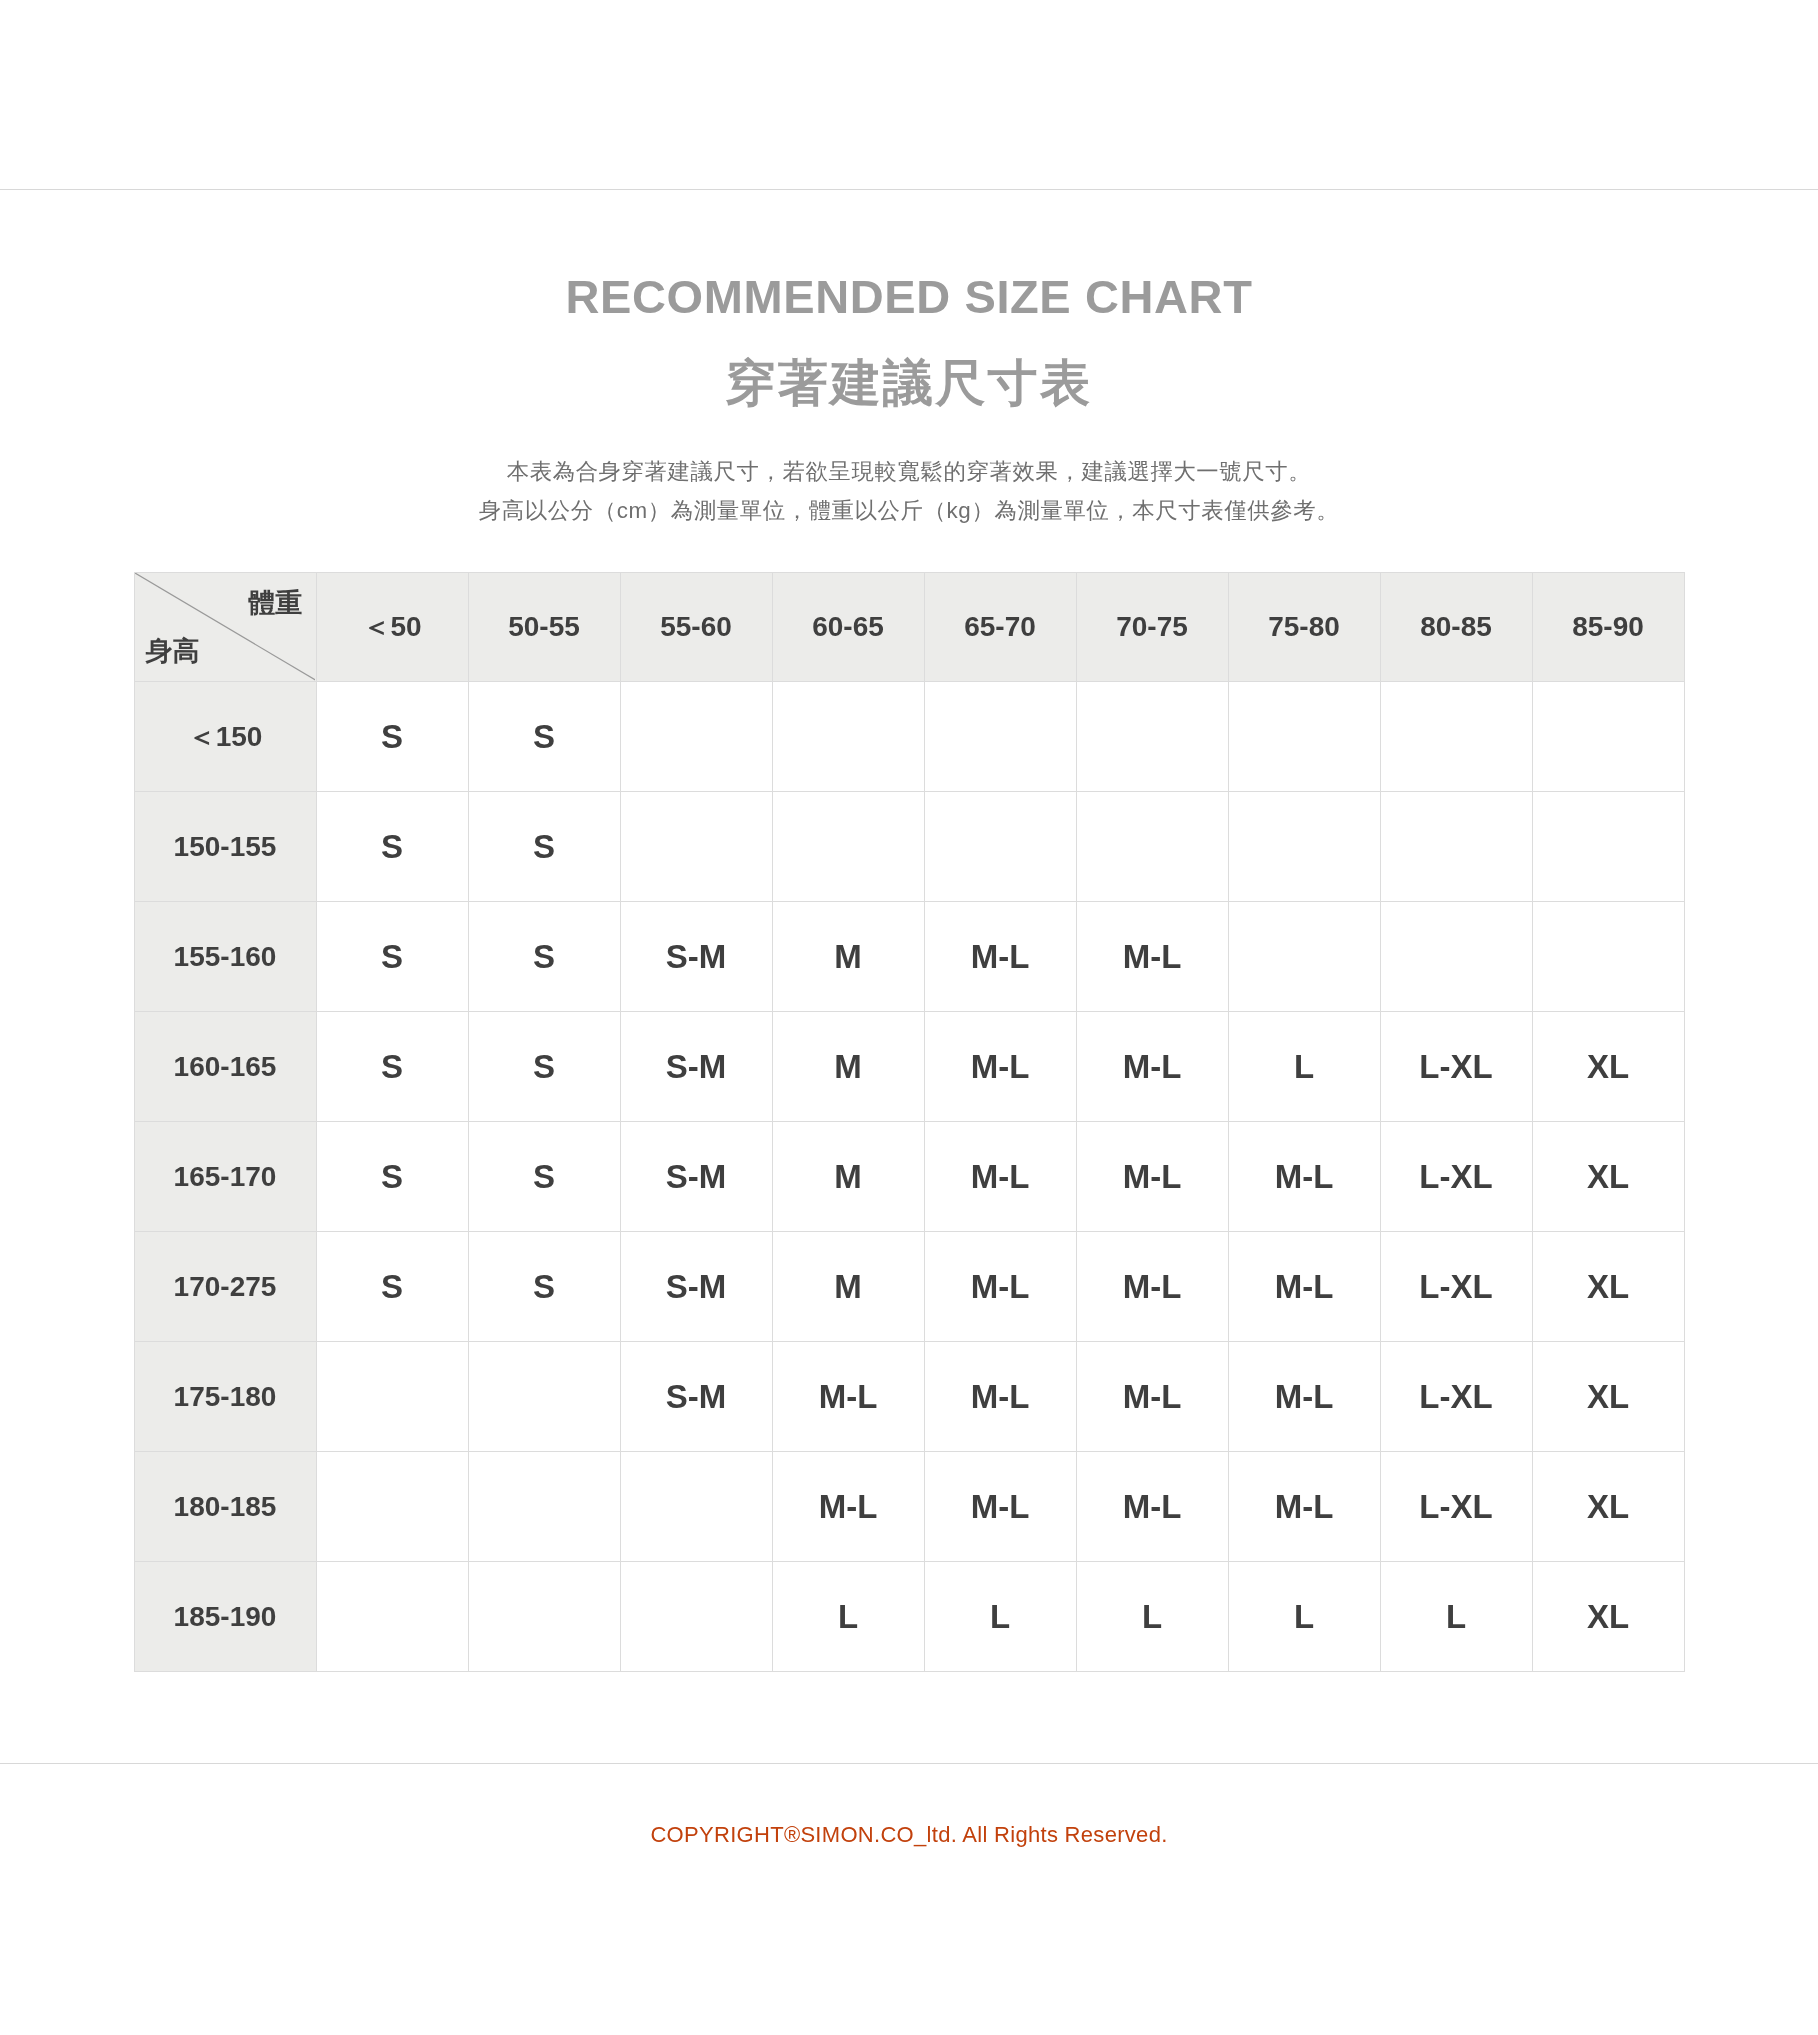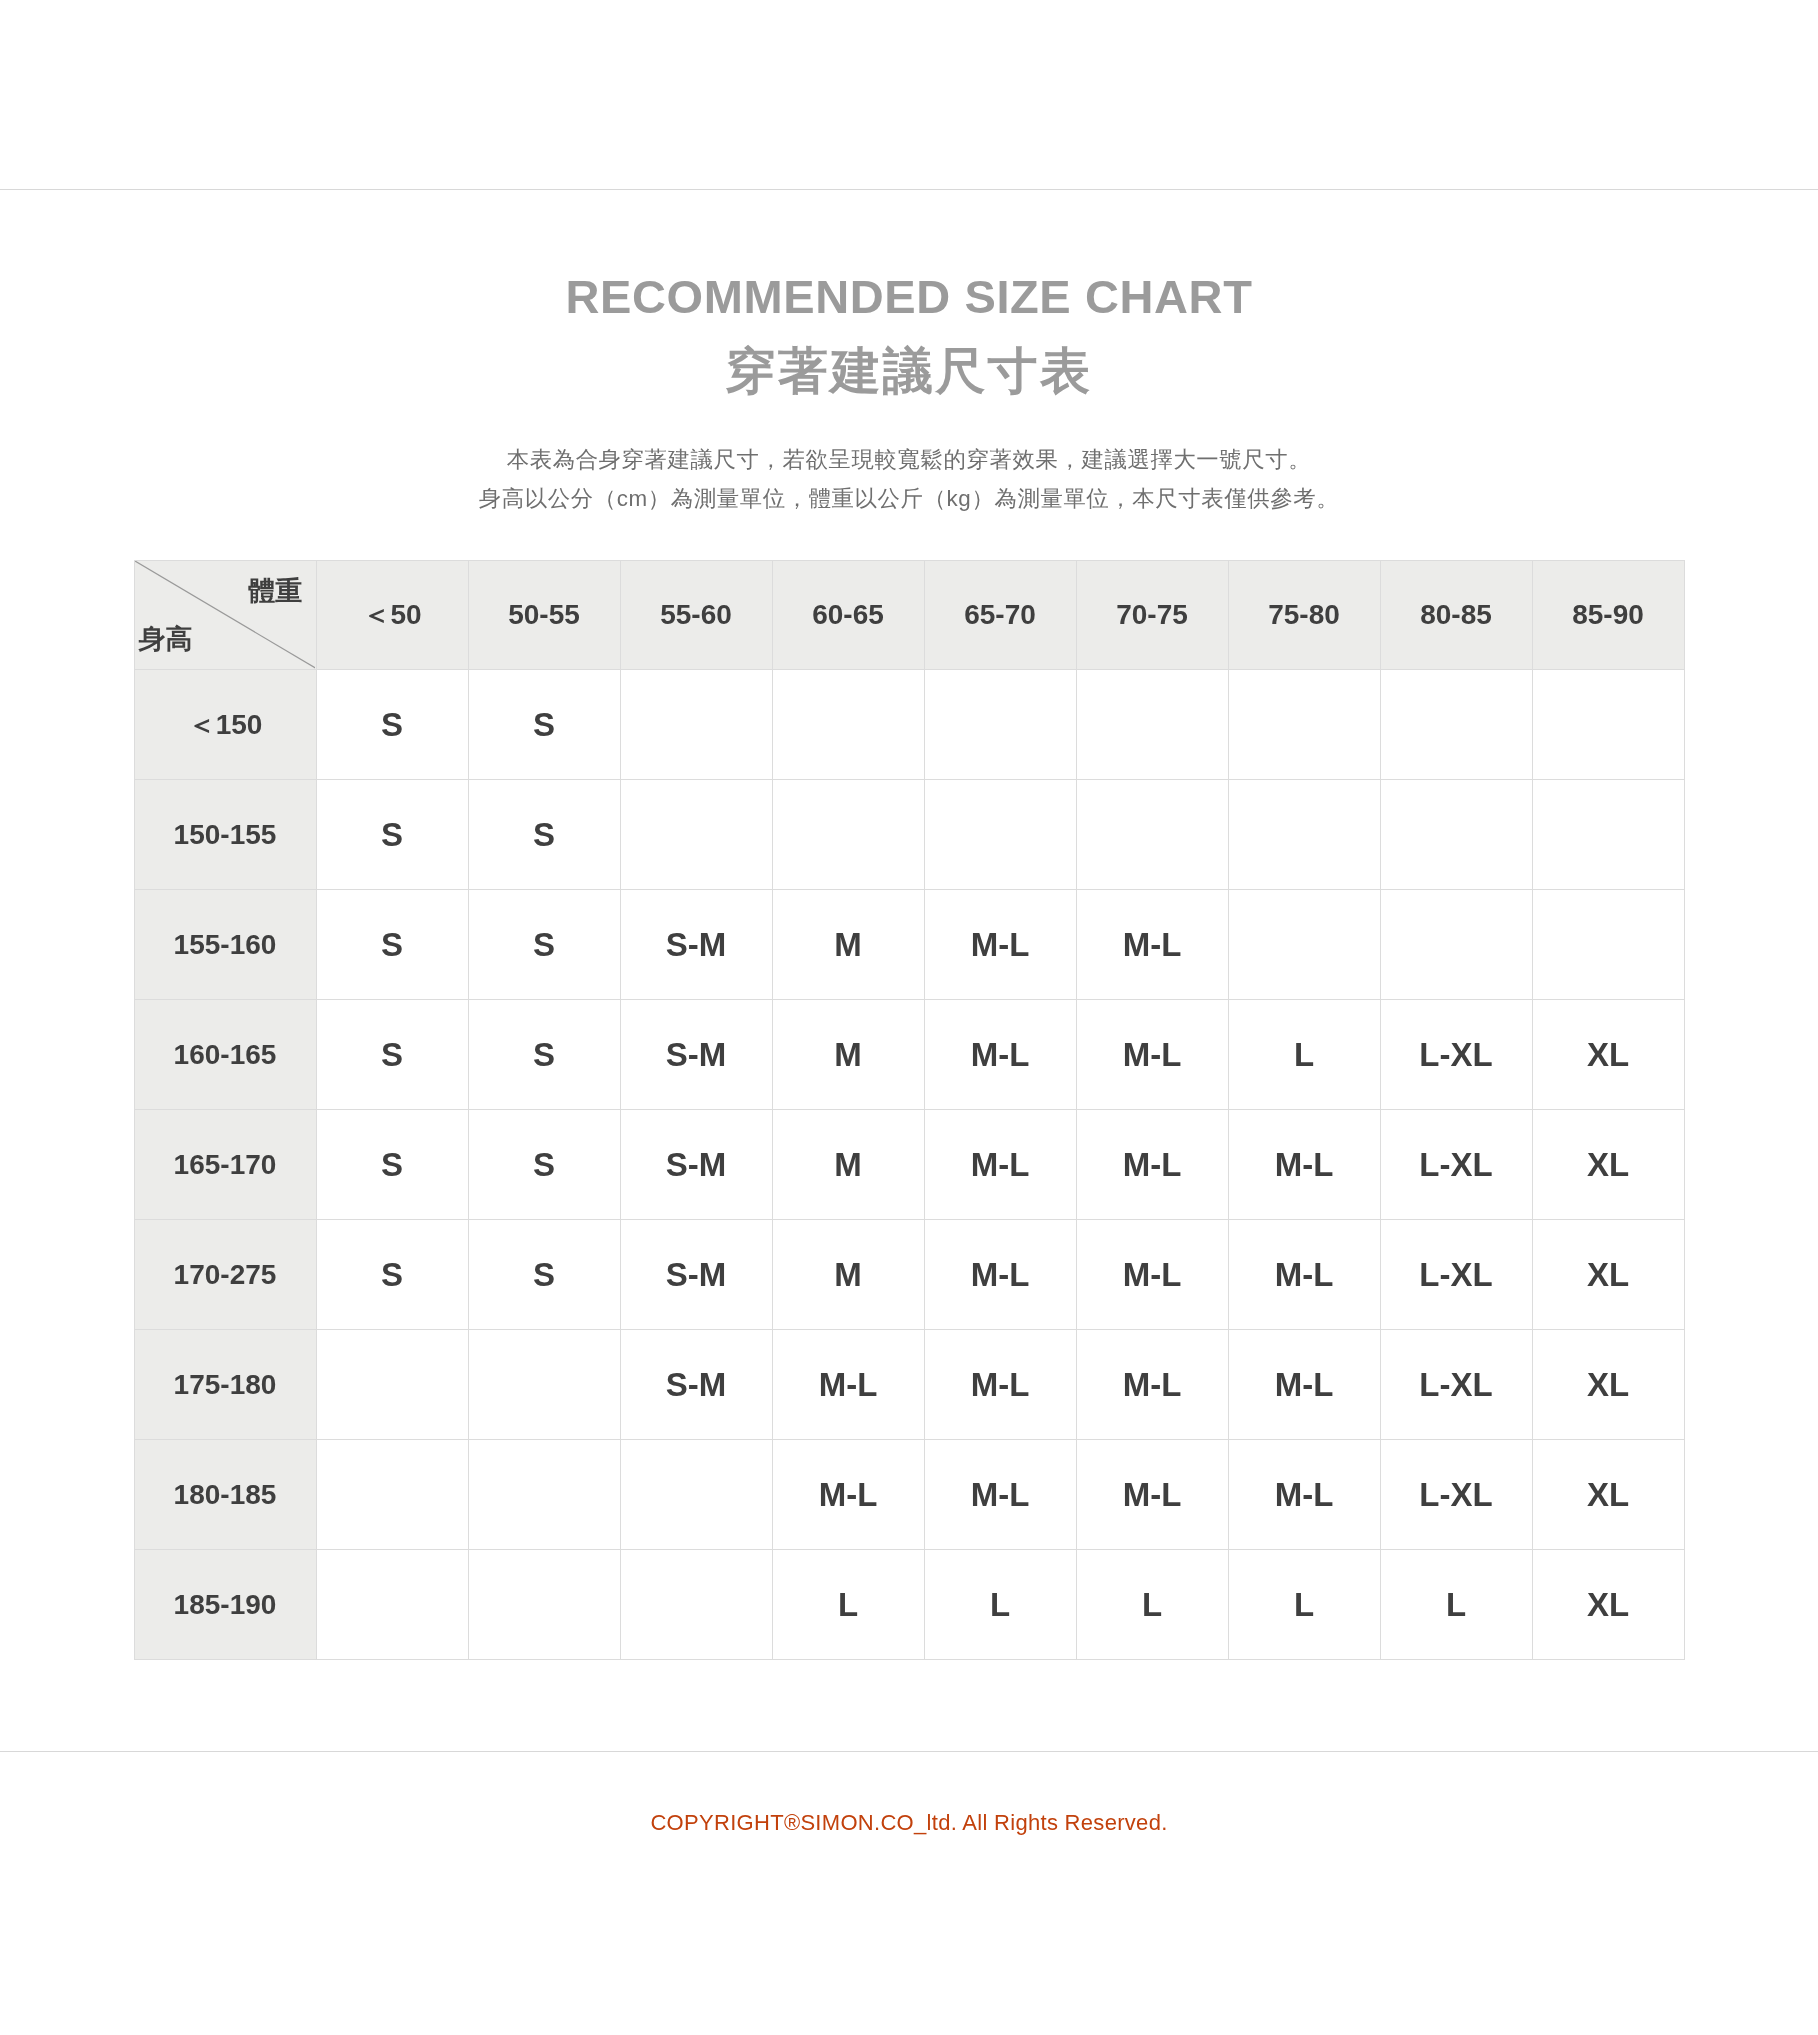--- a/index.html
+++ b/index.html
@@ -41,21 +41,21 @@
     letter-spacing: 0.6px;
     color: #9b9b9b;
     margin-top: 79px;
     text-align: center;
   }
   .title-zh {
     font-size: 50px;
     font-weight: bold;
     letter-spacing: 2.4px;
     color: #9b9b9b;
-    margin-top: 14px;
+    margin-top: 26px;
     text-align: center;
   }
   .notes {
     margin-top: 35px;
     text-align: center;
     color: #6f6f6f;
     font-size: 22.4px;
     line-height: 1.75;
     letter-spacing: 0.6px;
   }
@@ -112,21 +112,21 @@
     position: absolute;
     top: 12px;
     right: 13.3px;
     font-size: 27px;
     font-weight: bold;
     color: #3f3f3f;
   }
   th.corner .lbl-height {
     position: absolute;
     bottom: 12px;
-    left: 4px;
+    left: 11px;
     font-size: 27px;
     font-weight: bold;
     color: #3f3f3f;
   }
 
   .bottom-rule {
     width: 100%;
     border-top: 1.2px solid #d8d8d8;
     margin-top: 91px;
   }

